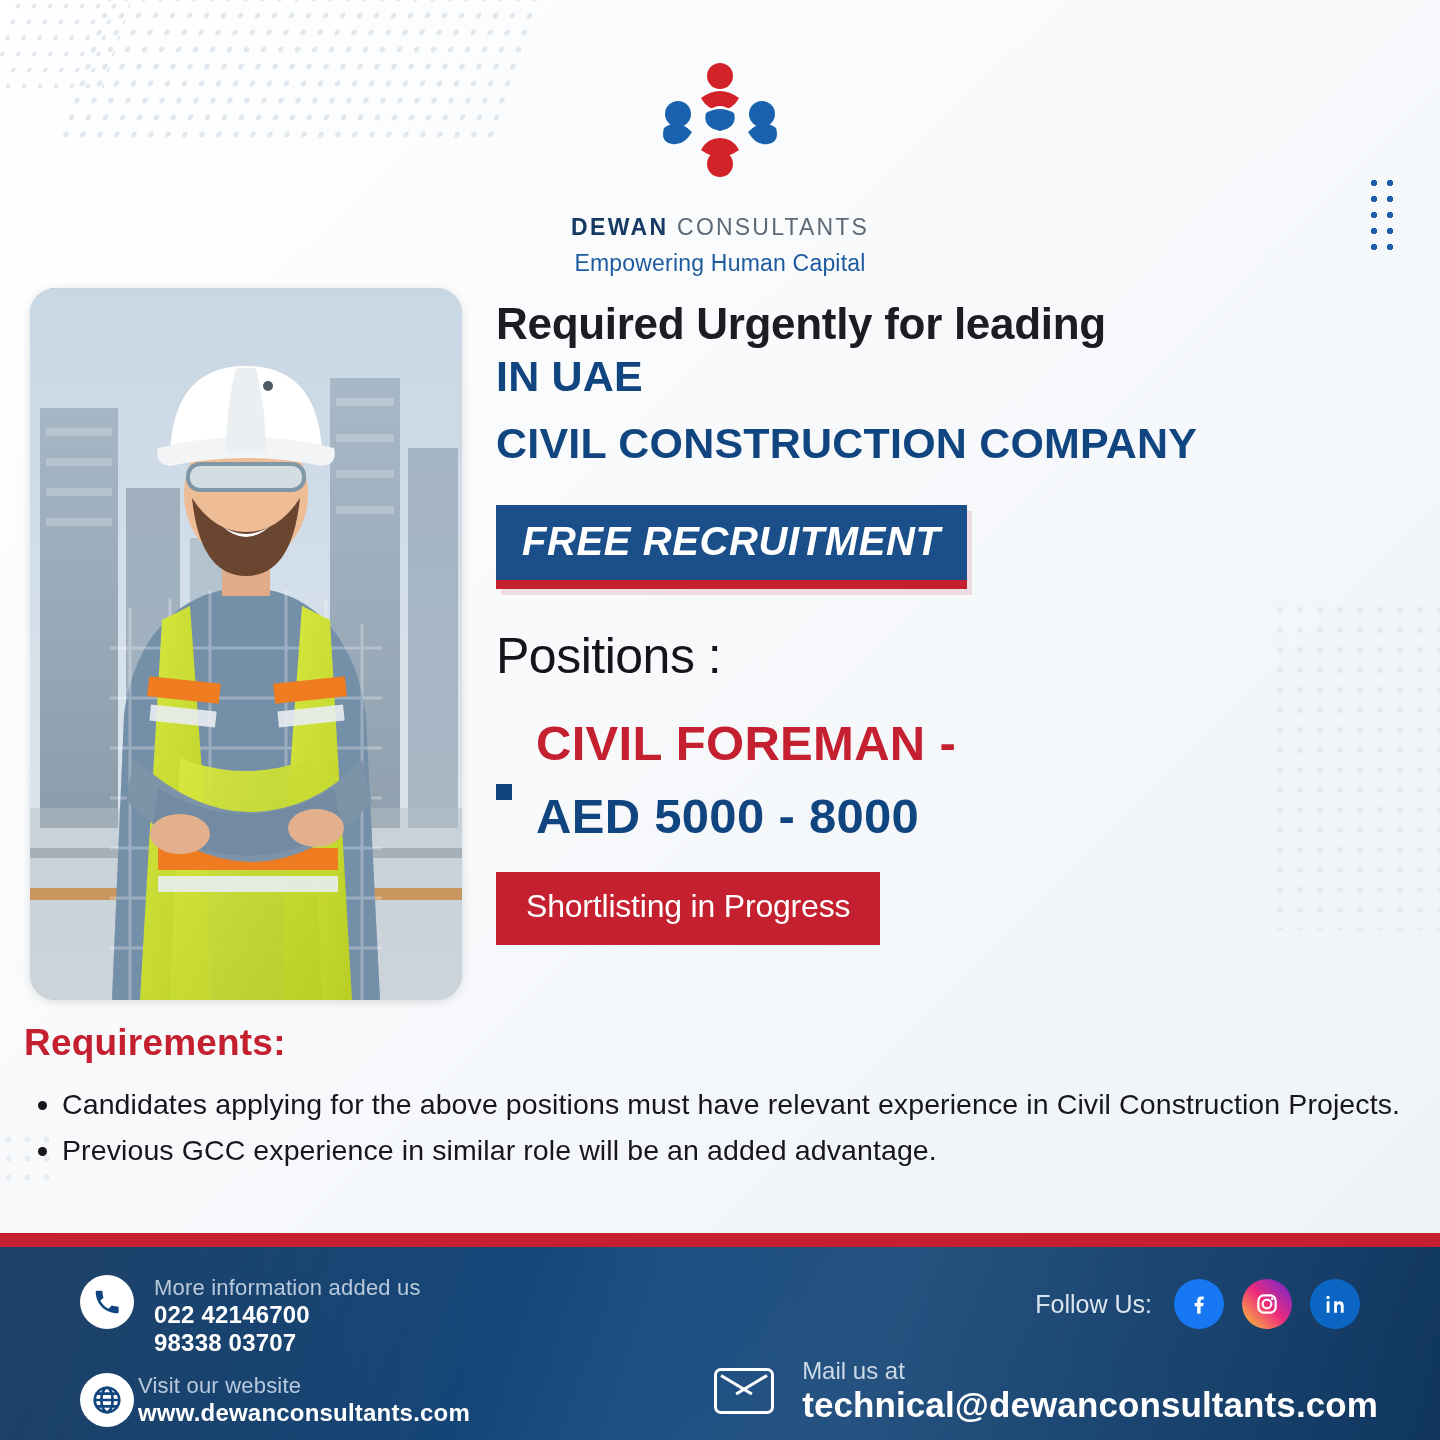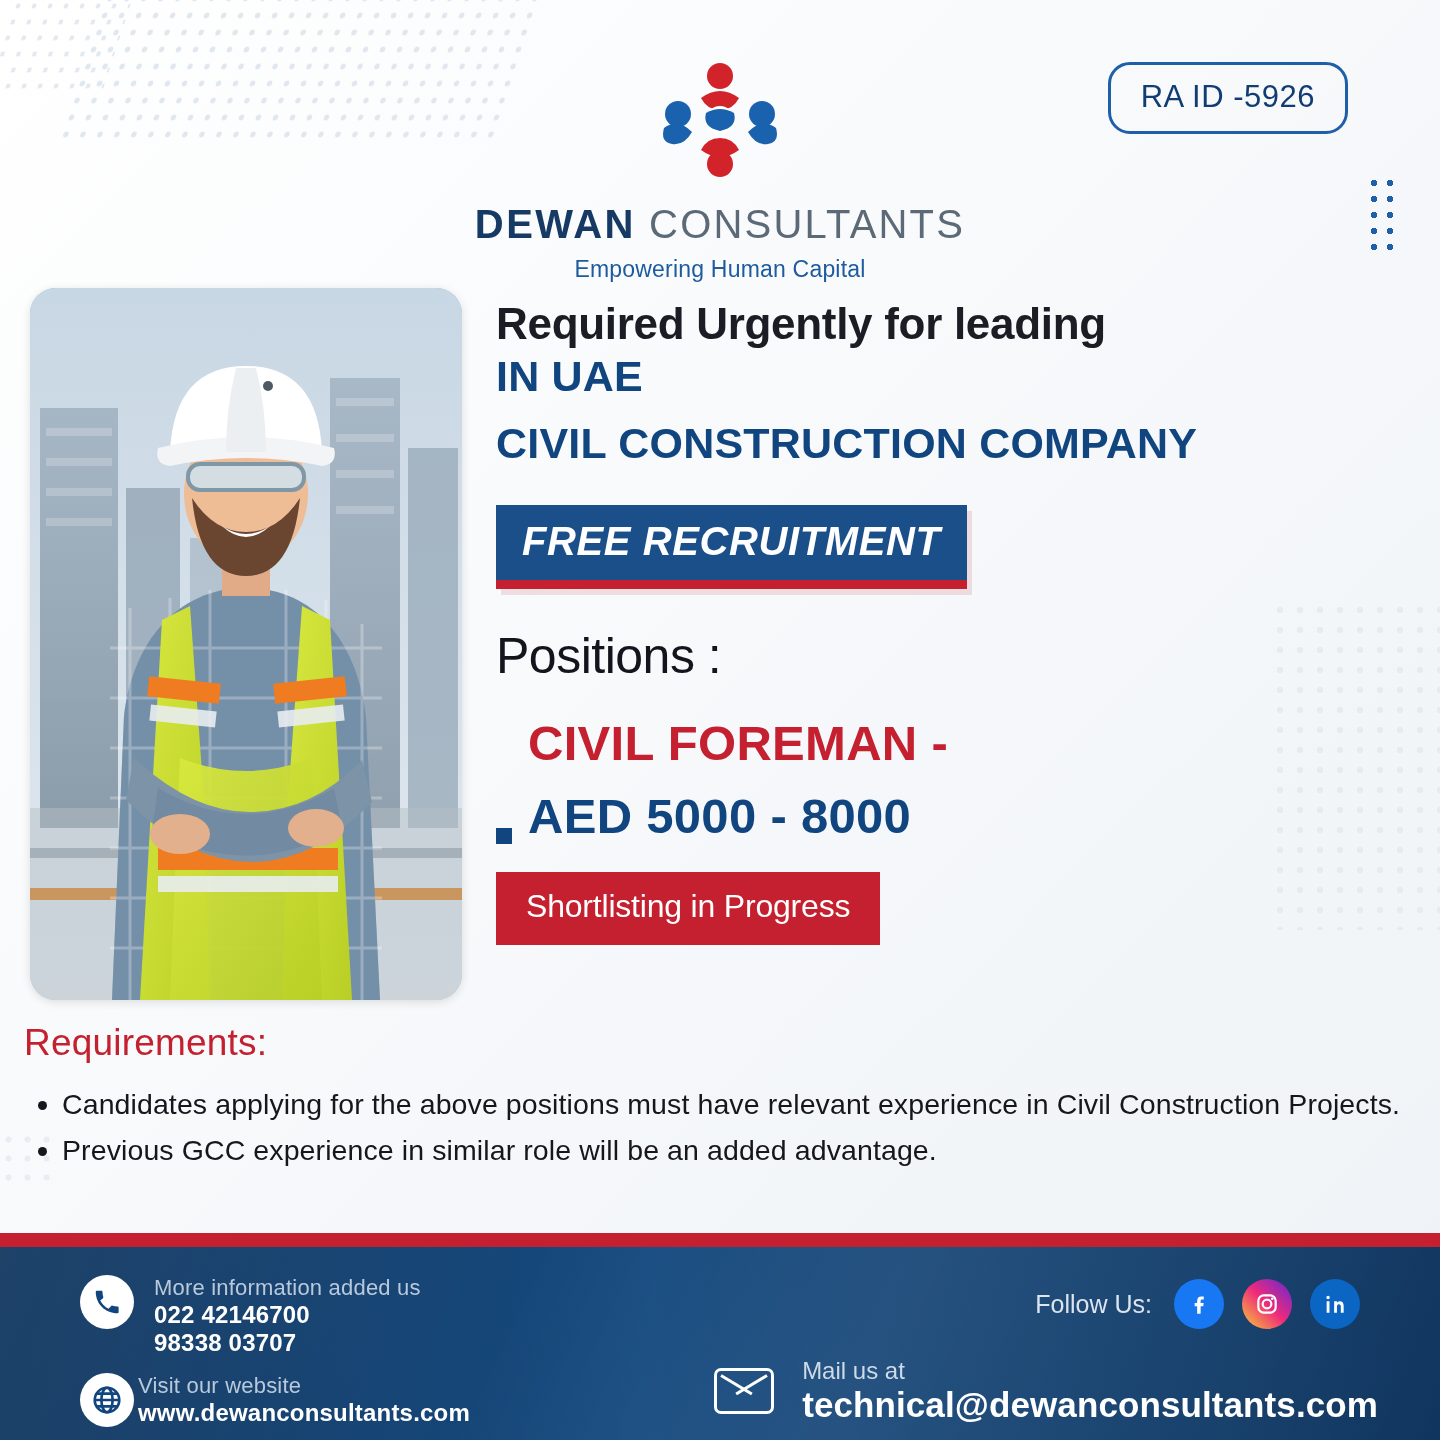--- a/index.html
+++ b/index.html
@@ -65,22 +65,22 @@
     font-family: "Liberation Sans", sans-serif;
   }
 
   
   .logo-wrap {
     position: absolute; top: 58px; left: 0; right: 0;
     display: flex; flex-direction: column; align-items: center;
   }
   .logo-mark { width: 132px; height: 132px; position: relative; }
   .logo-name {
-    margin-top: 12px;
-    font-size: 40px;
+    margin-top: 24px;
+    font-size: 23px;
     letter-spacing: 2.2px;
     color: #5c6a78;
     font-weight: 400;
   }
   .logo-name b { color: #163a63; font-weight: 700; letter-spacing: 2.4px; }
   .logo-tag {
     margin-top: 9px;
     font-size: 23px;
     color: #1d5a9e;
     letter-spacing: .2px;
@@ -126,21 +126,21 @@
     color: #ffffff; font-size: 40px; font-weight: 700; letter-spacing: .6px;
   }
 
   .positions {
     margin-top: 38px;
     font-size: 50px; color: #14141c; font-weight: 400;
     letter-spacing: -.5px;
   }
 
   .pos-item {
-    display: flex; align-items: flex-end; gap: 16px;
+    display: flex; align-items: center; gap: 24px;
     margin-top: 30px;
   }
   .bullet-sq {
     width: 16px; height: 16px; background: #11457f; margin-top: 26px; flex: 0 0 auto;
   }
   .pos-lines { }
   .pos-title {
     font-size: 49px; font-weight: 700; color: #c4202f; letter-spacing: .3px;
     line-height: 1.15;
   }
@@ -155,21 +155,21 @@
     padding: 16px 30px 20px;
     display: inline-block;
   }
   .shortlist span { color: #fff; font-size: 32px; font-weight: 400; letter-spacing: -.2px; }
 
   
   .req {
     position: absolute; left: 24px; top: 1022px; width: 1390px;
   }
   .req-title {
-    font-size: 37px; font-weight: 400; color: #c4202f; letter-spacing: .2px;
+    font-size: 37px; font-weight: 700; color: #c4202f; letter-spacing: .2px;
   }
   .req-list { margin-top: 20px; padding-left: 38px; }
   .req-list li {
     font-size: 28.5px; color: #16161c; line-height: 1.42;
     letter-spacing: .1px; margin-top: 6px;
   }
 
   
   .footer {
     position: absolute; left: 0; bottom: 0; width: 1440px; height: 207px;
@@ -220,21 +220,20 @@
 <body>
 
 <div id="poster">
 
   <div class="dots-tl"></div>
   <div class="dots-tl2"></div>
   <div class="dots-right-small"></div>
   <div class="dots-mid-right"></div>
   <div class="dots-bottom-left"></div>
 
-  <div class="ra-pill">RA ID -5926</div>
 
   <div class="logo-wrap">
     <div class="logo-mark">
       <svg viewBox="0 0 132 132" xmlns="http://www.w3.org/2000/svg">
 
         <circle cx="66" cy="18" r="13" fill="#d2232a"></circle>
         <path d="M47 40 q19 -14 38 0 q-6 12 -19 12 q-13 0 -19 -12z" fill="#d2232a"></path>
 
         <circle cx="24" cy="56" r="13" fill="#1a62ad"></circle>
         <path d="M10 70 q14 -10 28 4 q-8 14 -20 12 q-12 -2 -8 -16z" fill="#1a62ad"></path>

